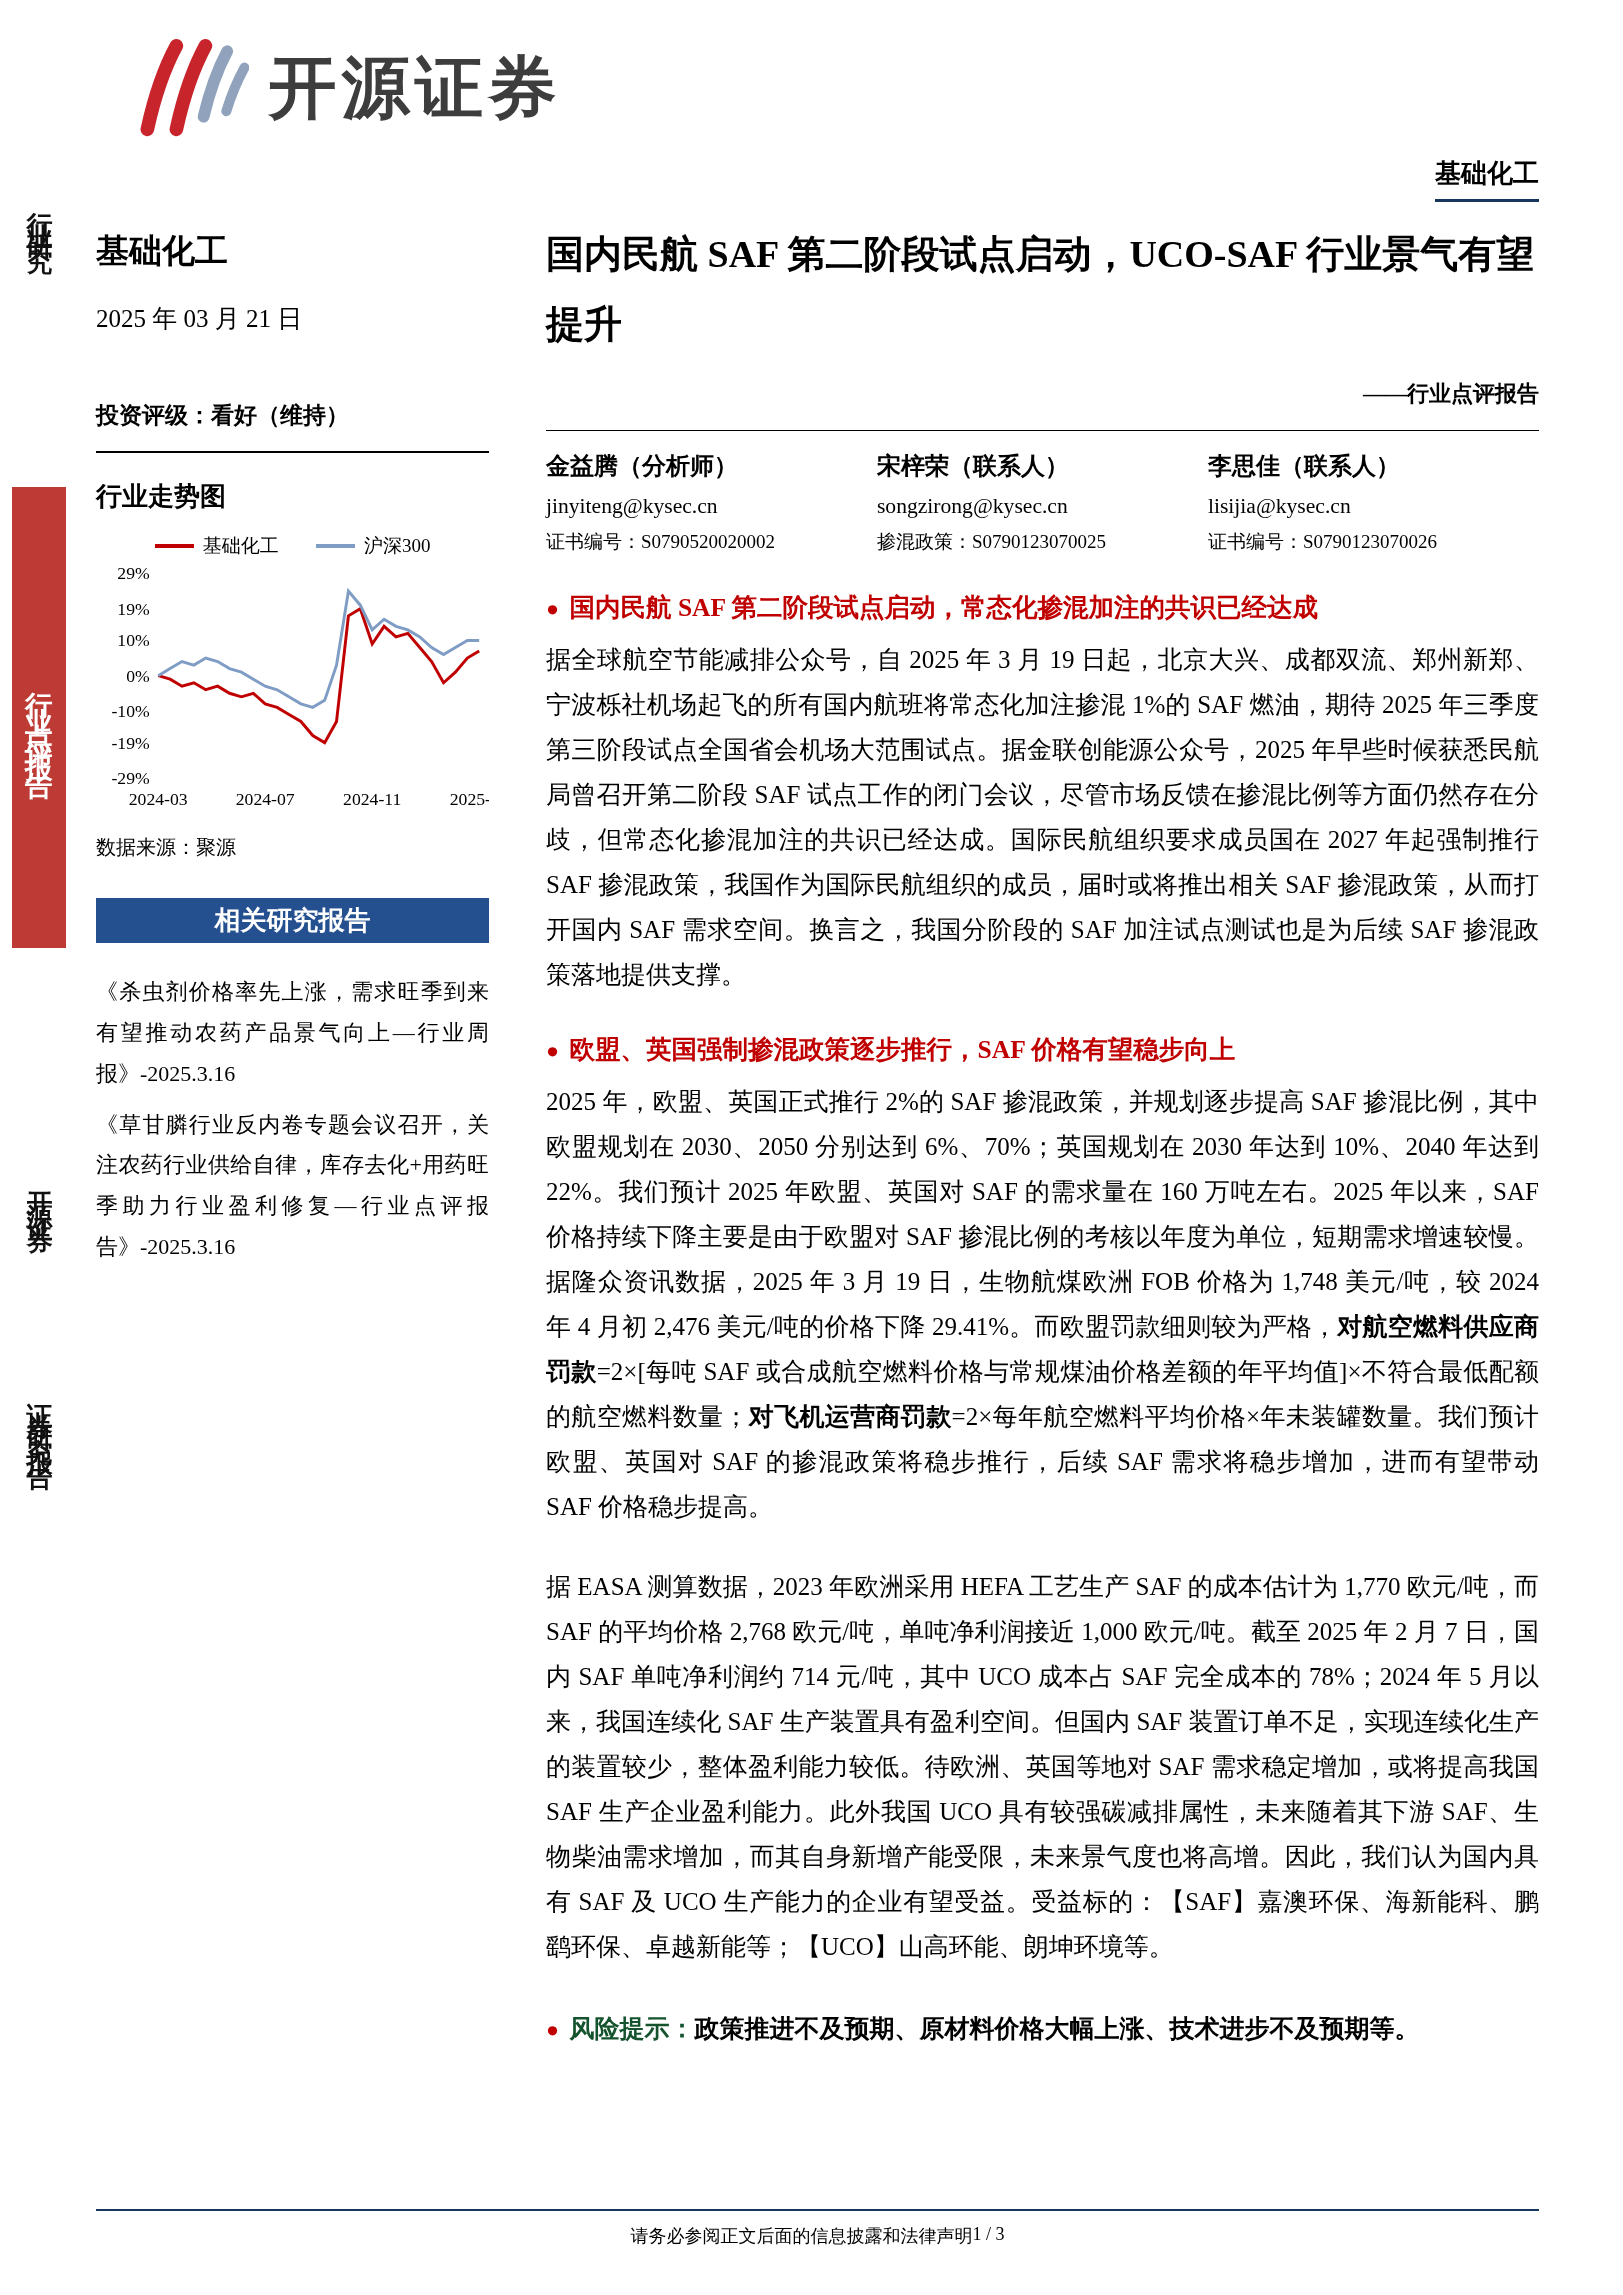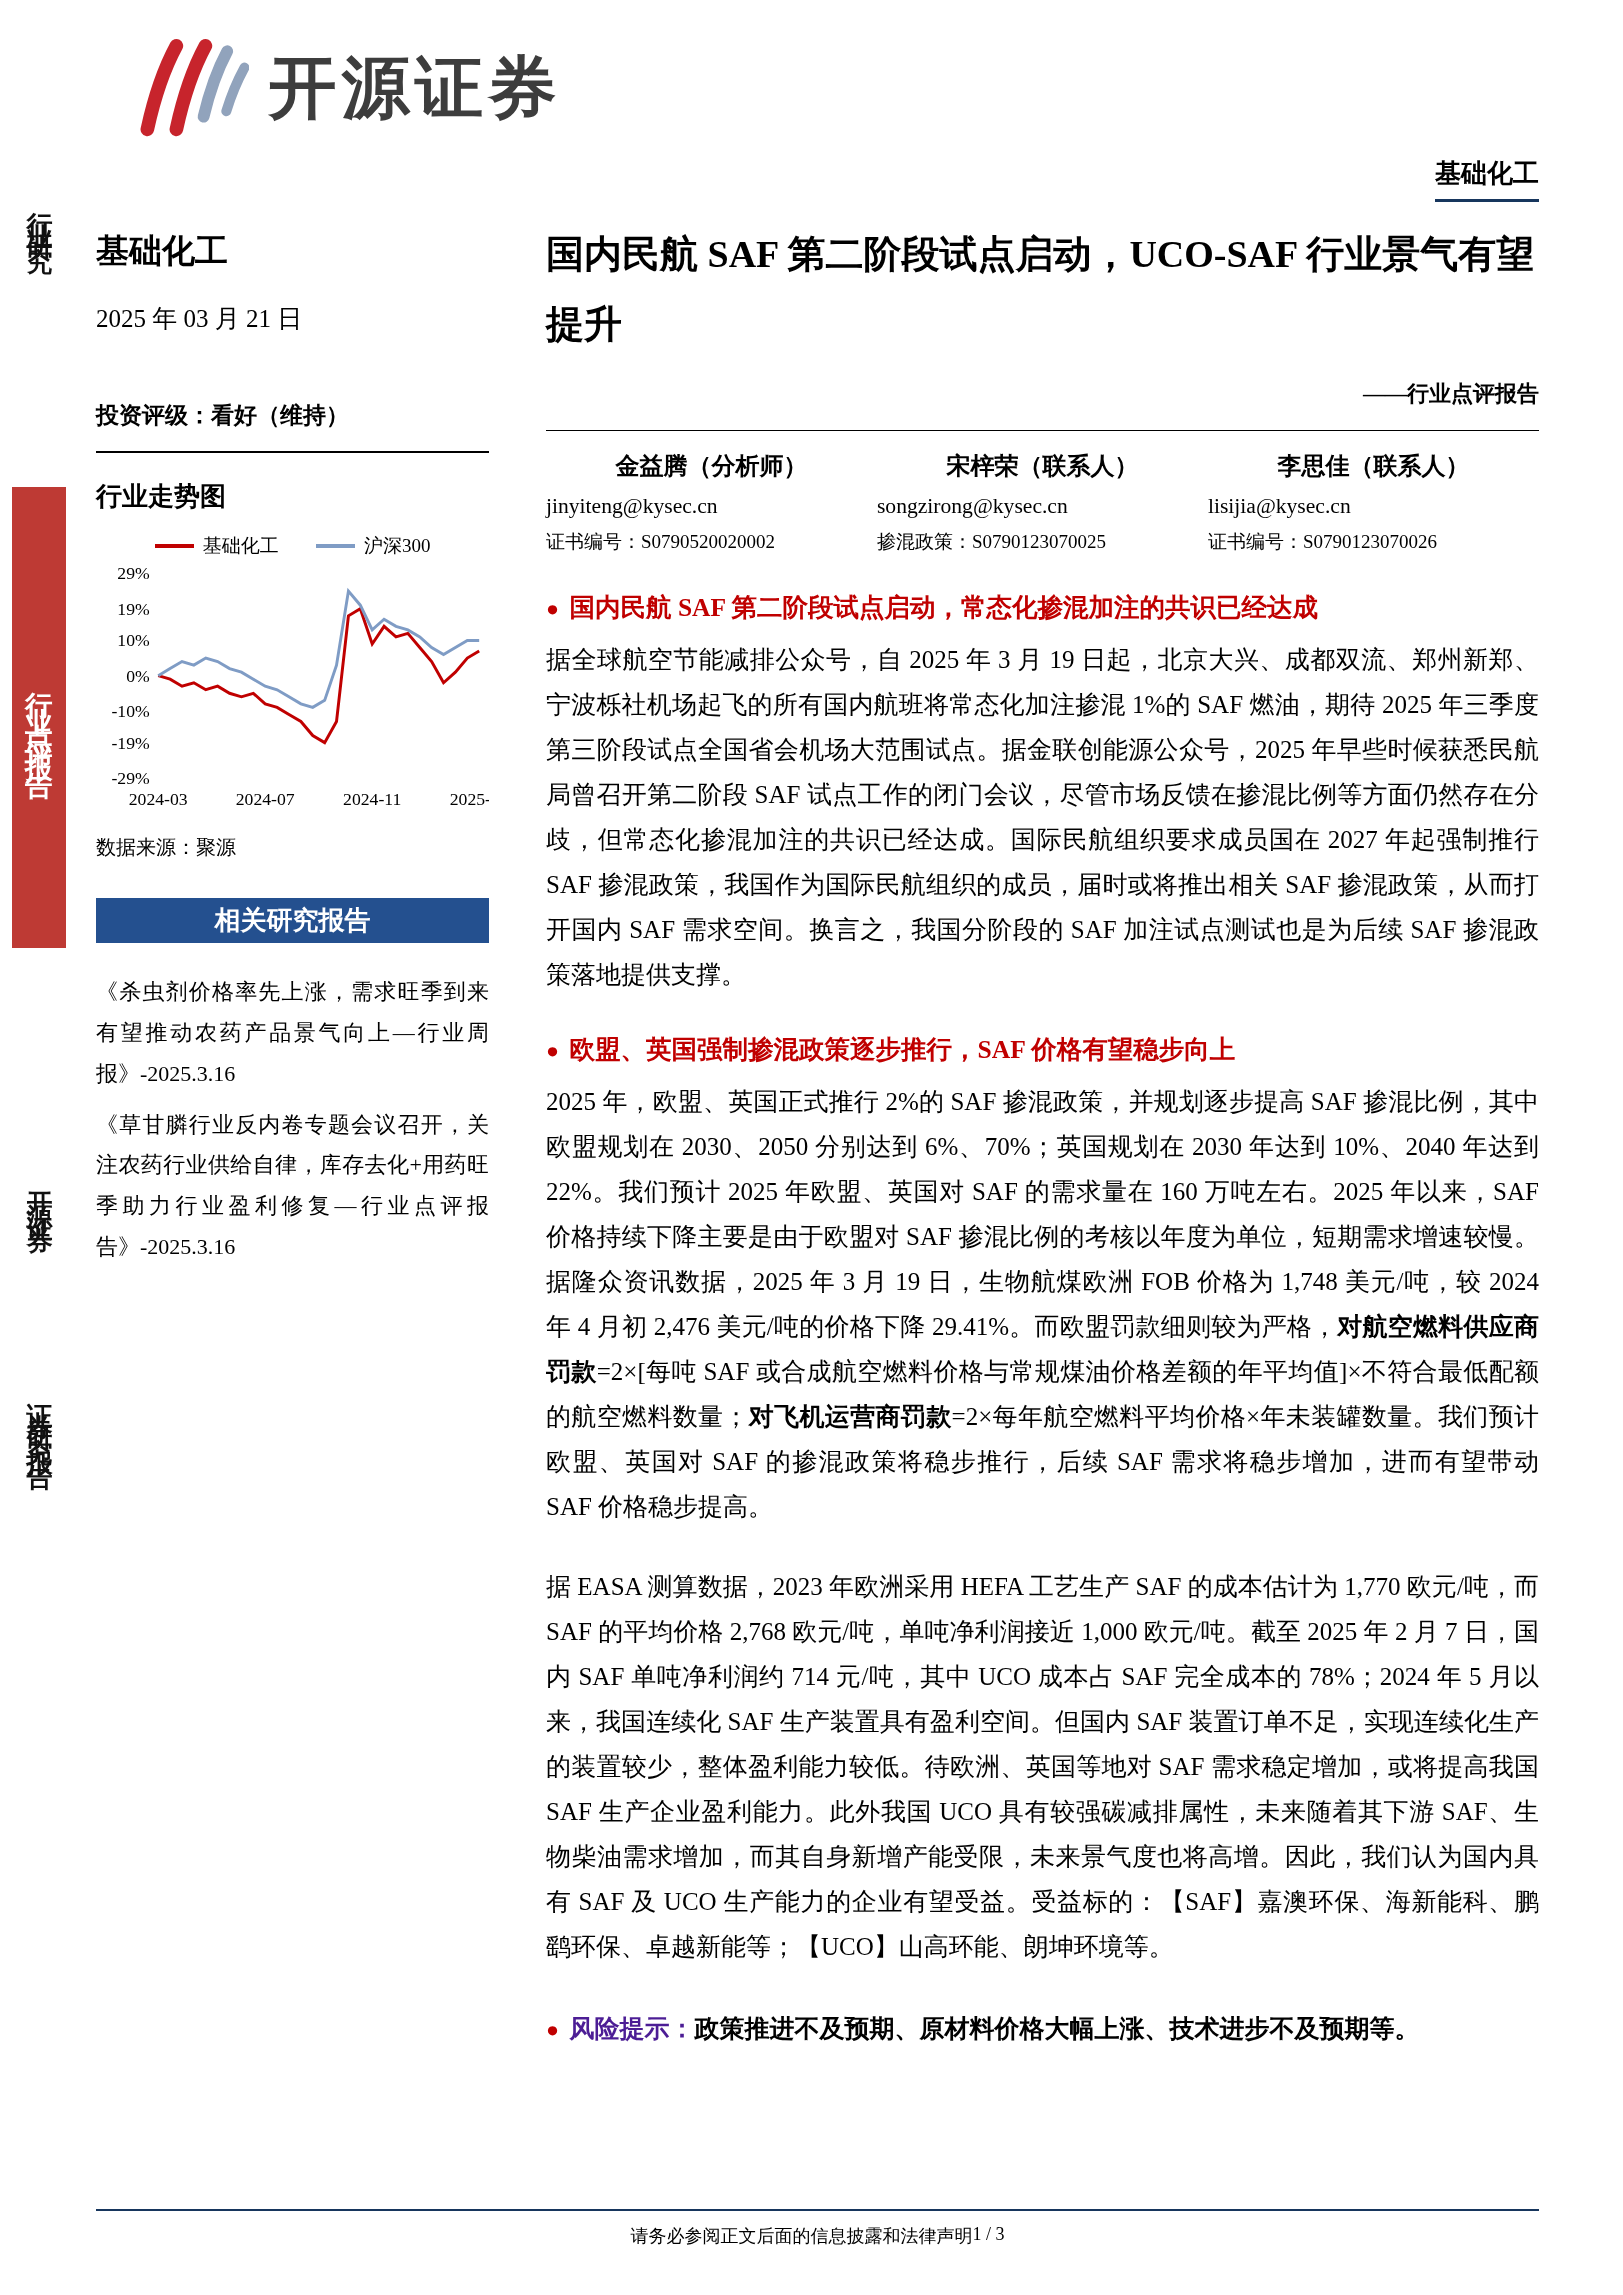--- a/index.html
+++ b/index.html
@@ -46,30 +46,30 @@
     padding:5px 0; margin-bottom:29px;
   }
   .related-item { font-size:22px; line-height:1.85; text-align:justify; margin-bottom:10.5px; }
   
   .right-col { position:absolute; left:546px; top:219px; width:993px; }
   .r-title { font-size:38px; font-weight:700; line-height:1.85; }
   .r-subtitle { text-align:right; font-size:22px; font-weight:700; margin-top:19px; }
   .r-rule { border:none; border-top:1.3px solid #000; margin-top:21px; }
   .analysts { display:flex; margin-top:19.6px; }
   .analyst { width:33.33%; }
-  .a-name { font-size:24px; font-weight:700; margin-bottom:11.8px;text-align:center; }
+  .a-name { font-size:24px; font-weight:700; margin-bottom:11.8px; }
   .a-email { font-size:21.6px; margin-bottom:10.5px; }
   .a-cert { font-size:19px; }
   .section { margin-top:35px; }
   .sec-heading { color:#C00000; font-size:25.5px; font-weight:700; margin-bottom:11.8px; }
   .bullet { color:#C00000; font-size:21.6px; margin-right:10.5px; }
   .sec-body { font-size:25px; line-height:1.8; text-align:justify; }
   .sec-body b { font-weight:700; }
   .risk { margin-top:37px; font-size:25px; font-weight:700; line-height:1.8; }
-  .risk-label { color:#4c1d95; }
+  .risk-label { color:#14532d; }
   
   .footer-rule { position:absolute; left:96px; right:84px; top:2209px; border-top:2px solid #17365D; }
   .footer {
     position:absolute; left:96px; right:84px; top:2224px;
     display:flex; justify-content:center; font-size:18px;
   }
 </style>
 </head>
 <body>
 

